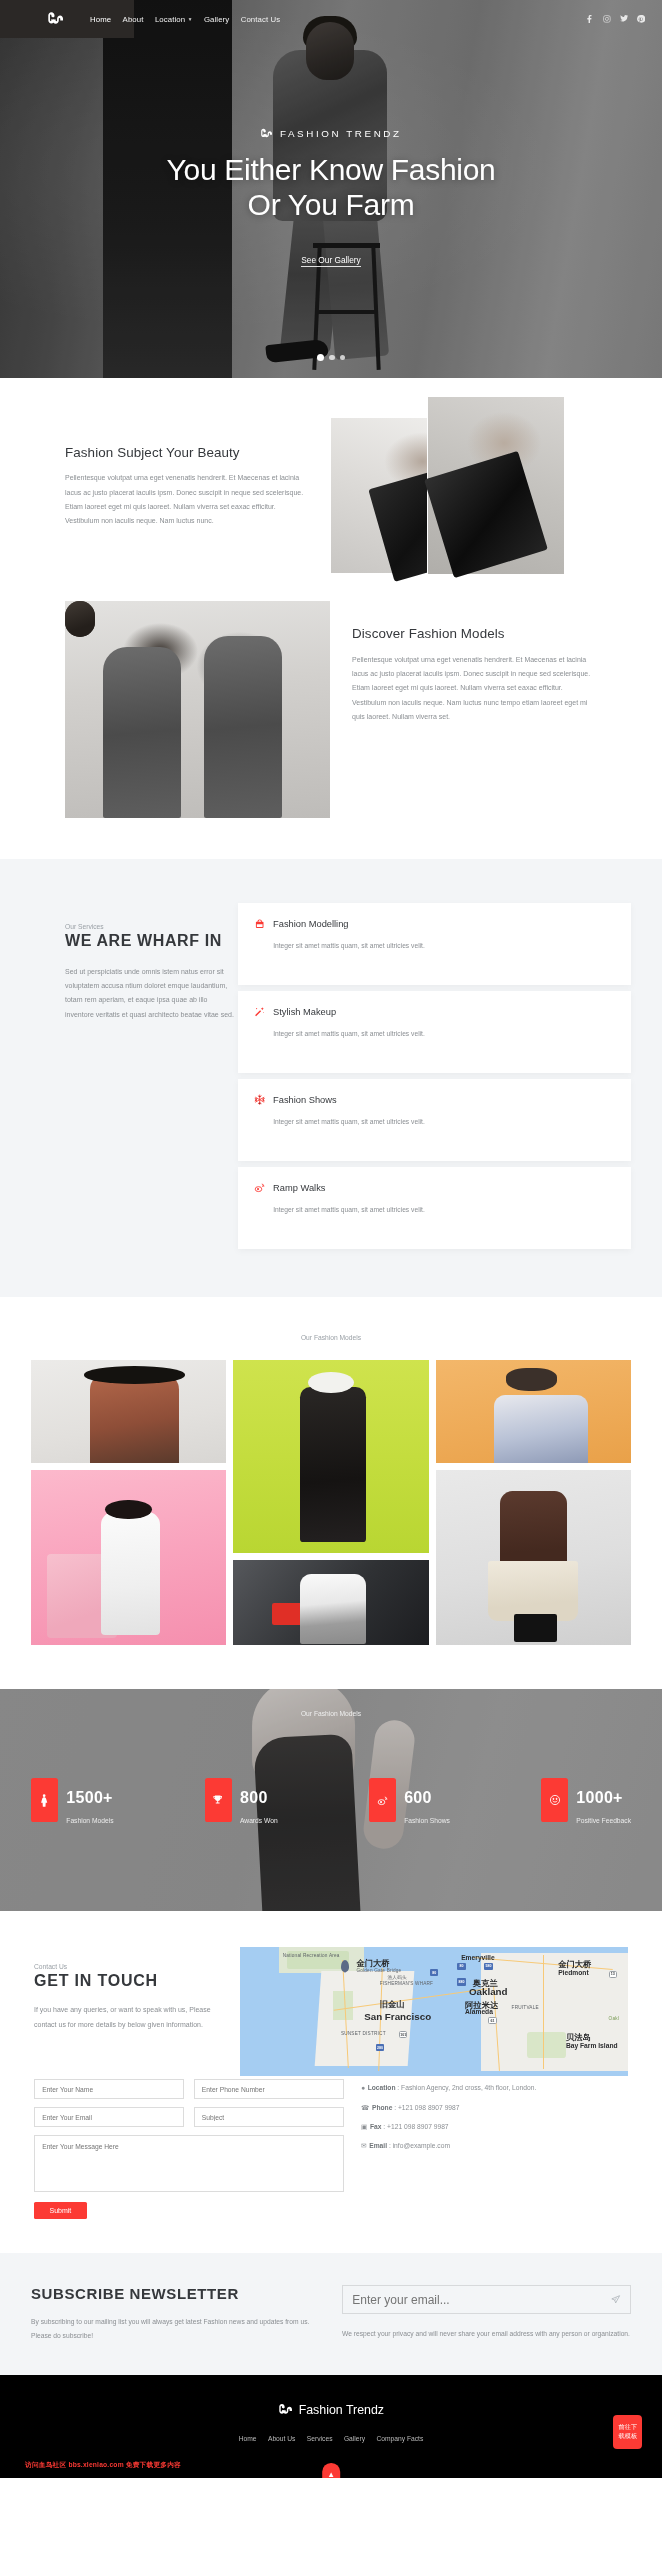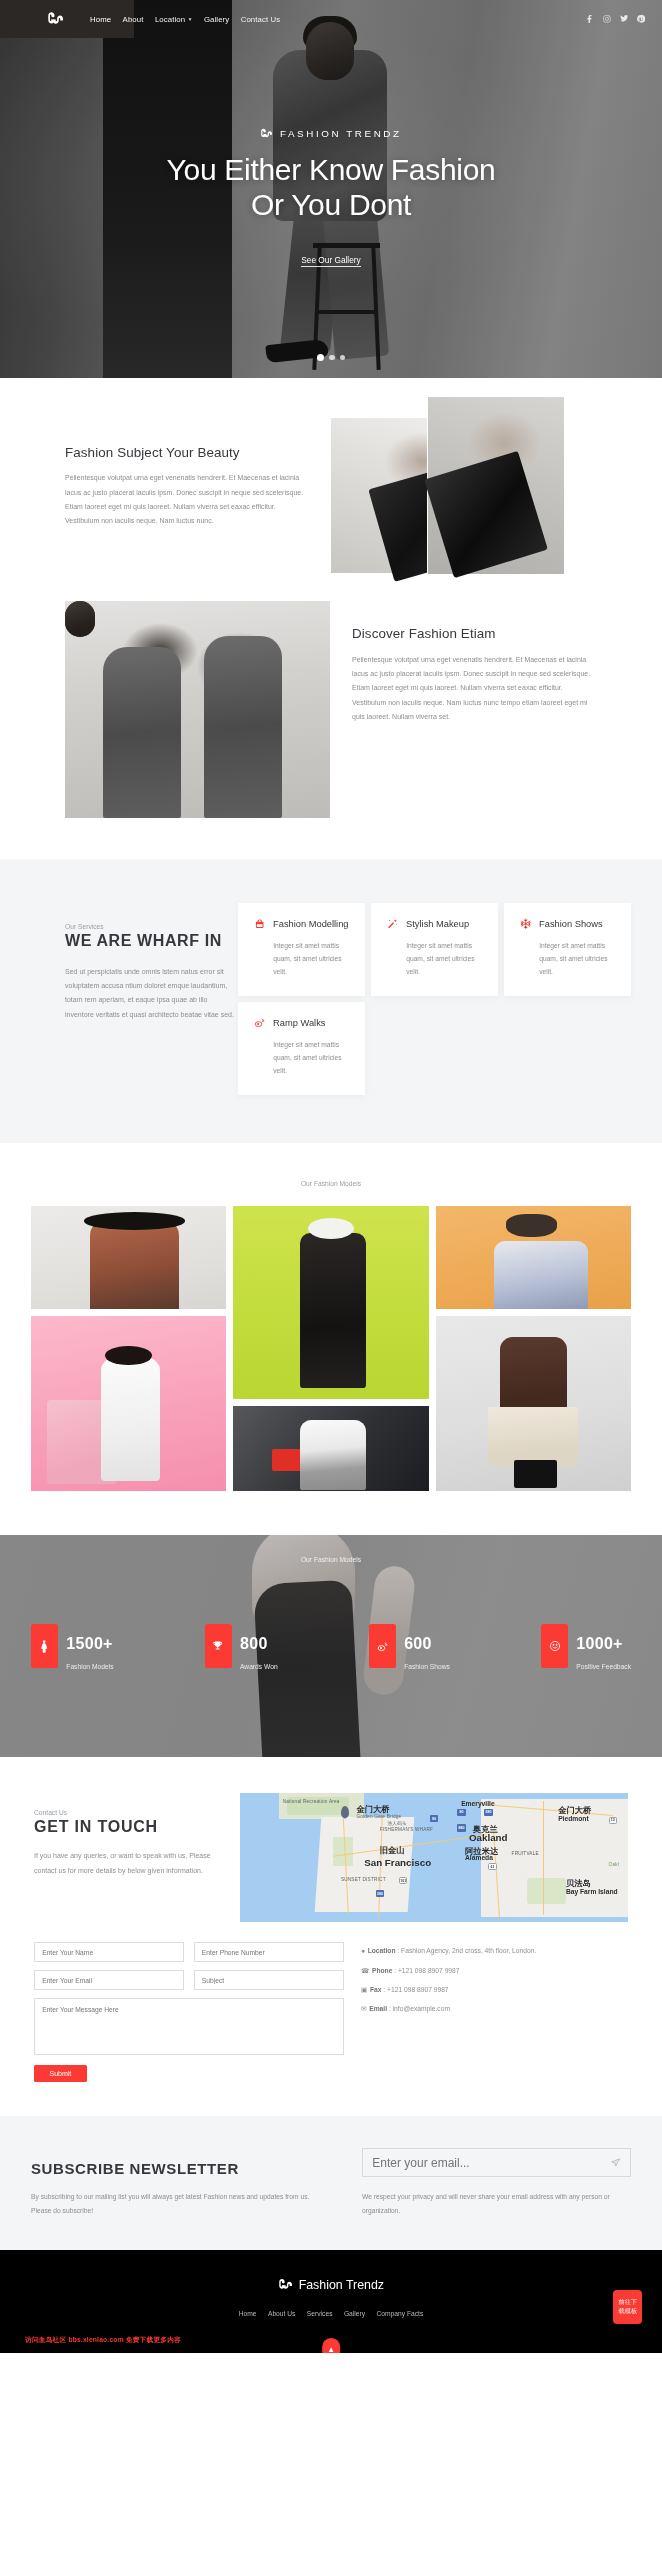--- a/index.html
+++ b/index.html
@@ -191,21 +191,21 @@
   .ph-suit .head:nth-of-type(1){ left:61px; top:31px; }
   .ph-suit .head:nth-of-type(2){ left:161px; top:23px; }
   .about-text-2 { position:absolute; left:321px; top:25px; width:243px; }
 
   
   .services { background:#f3f5f7; padding:44px 0 48px; }
   .svc-grid { display:flex; gap:0; }
   .svc-left { width:207px; padding-left:34px; padding-top:19.7px; }
   .eyebrow { font-size:6.7px; color:#9aa0a6; margin-bottom:2.1px; font-weight:400; }
   .big-h { font-size:16px; font-weight:700; color:#35383c; letter-spacing:0.6px; margin-bottom:14.5px; }
-  .svc-cards { flex:1; display:grid; grid-template-columns:1fr 1fr 1fr; gap:6px; padding-right:0; }
+  .svc-cards { flex:1; display:grid; grid-template-columns:1fr; gap:6px; padding-right:0; }
   .svc-card {
     background:#fff; padding:14.5px 15.5px 17.6px; box-shadow:0 1.6px 7.2px rgba(0,0,0,0.045);
     min-height:82px;
   }
   .svc-head { display:flex; align-items:center; gap:7.2px; margin-bottom:8.3px; }
   .svc-ico { width:12.4px; height:12.4px; color:#fc3a34; display:flex; align-items:center; justify-content:center; flex:0 0 12.4px; }
   .svc-title { font-size:9.3px; color:#35383c; font-weight:400; }
   .svc-desc { font-size:6.7px; line-height:2.0; color:#8b8f93; padding-left:19.7px; }
 
   
@@ -332,21 +332,21 @@
   .map .marker::after { content:""; position:absolute; left:2.1px; top:9.3px; border-left:2.1px solid transparent; border-right:2.1px solid transparent; border-top:3.6px solid #5c6b86; }
   .map-lbl { position:absolute; font-family:"Liberation Sans", sans-serif; color:#3c4043; white-space:nowrap; }
   .map-lbl.big { font-size:9.8px; font-weight:700; color:#2b2c2e; }
   .map-lbl.cn { font-size:8.3px; font-weight:700; color:#2b2c2e; }
   .map-lbl.sm { font-size:4.7px; color:#5f6368; letter-spacing:0.2px; }
   .map-lbl.md { font-size:6.7px; font-weight:700; color:#2b2c2e; }
   .shield { position:absolute; width:8.3px; height:7.2px; background:#4a6fb5; color:#fff;
     font-size:3.6px; display:flex; align-items:center; justify-content:center; border-radius:1px; font-weight:700;}
   .shield.us { background:#fff; color:#3c4043; border:0.5px solid #9aa0a6; border-radius:1.6px; }
 
-  .contact-bottom { display:flex; gap:17px; margin-top:20px; padding:0 34px; }
+  .contact-bottom { display:flex; gap:17px; margin-top:3px; padding:0 34px; }
   .form-col { width:310px; }
   .form-row { display:flex; gap:9.3px; margin-bottom:8.3px; }
   .form-row input {
     flex:1; height:19.7px; border:0.5px solid #dcdcdc; padding:0 7.2px;
     font-size:6.7px; color:#9aa0a6; font-family:"Liberation Sans", sans-serif; background:#fff;
   }
   .form-col textarea {
     width:100%; height:57px; border:0.5px solid #dcdcdc; padding:6.2px 7.2px;
     font-size:6.7px; color:#9aa0a6; font-family:"Liberation Sans", sans-serif; resize:none; display:block;
   }
@@ -354,21 +354,21 @@
     margin-top:9.3px; background:#fc3a34; color:#fff; border:none; border-radius:1.6px;
     padding:5.2px 15.5px; font-size:7px; font-family:"Liberation Sans", sans-serif; cursor:pointer;
   }
   .info-col { flex:1; padding-top:2.1px; }
   .info-line { font-size:6.7px; line-height:2.1; color:#8b8f93; margin-bottom:5.2px; }
   .info-line b { color:#6f7478; font-weight:700; }
   .info-line .i { color:#8b8f93; margin-right:2.6px; }
 
   
   .newsletter { background:#f3f5f7; padding:32px 0 32px; }
-  .nl-grid { width:600px; margin:0 auto; display:flex; gap:41px; align-items:flex-end; }
+  .nl-grid { width:600px; margin:0 auto; display:flex; gap:21px; align-items:flex-start; }
   .nl-left { width:290px; padding-left:0; }
   .nl-title { font-size:15px; font-weight:700; color:#35383c; letter-spacing:0.6px; margin-bottom:13.4px; }
   .nl-sub { font-size:6.7px; line-height:2.05; color:#8b8f93; }
   .nl-right { flex:1; }
   .nl-field { position:relative; border:0.5px solid #d7d9db; background:#f3f5f7; height:29px; display:flex; align-items:center; }
   .nl-field input {
     flex:1; border:none; background:transparent; height:28px; padding:0 9.3px;
     font-size:12px; color:#9aa0a6; font-family:"Liberation Sans", sans-serif; outline:none;
   }
   .nl-send { padding-right:9.3px; color:#9aa0a6; display:flex; align-items:center; }
@@ -477,21 +477,21 @@
         <span class="bmark">
           <svg width="13.4" height="11.4" viewBox="0 0 34 30" fill="#fff">
             <path d="M8.5 2C5 2 2.5 4.6 2.5 8.2v9.5c0 3.6 2.6 6.3 6 6.3s6-2.7 6-6.3v-2.6l-3.4 1.6-2.6-1.6v2.6c0 .9-.6 1.6-1.4 1.6s-1.4-.7-1.4-1.6V8.2c0-.9.6-1.6 1.4-1.6s1.4.7 1.4 1.6v2.3l3.3 1.6 2.7-1.6V8.2C14.5 4.6 12 2 8.5 2z"></path>
             <path d="M25.5 8.5c-3.4 0-6 2.7-6 6.3v3.2c0 .9-.6 1.6-1.4 1.6s-1.4-.7-1.4-1.6v-2.4l-3 1.5-2.9-1.5v2.4c0 3.6 2.6 6.3 6 6.3s6-2.7 6-6.3v-3.2c0-.9.6-1.6 1.4-1.6s1.4.7 1.4 1.6v3.2h5.4v-3.2c0-3.6-2.6-6.3-5.5-6.3z"></path>
           </svg>
         </span>
         <span>FASHION TRENDZ</span>
       </div>
       <h1 class="hero-title">
         <span>You Either Know Fashion</span><br>
-        <span>Or You Dont</span>
+        <span>Or You Farm</span>
       </h1>
       <a class="hero-cta" href="#">See Our Gallery</a>
     </div>
 
     <div class="hero-dots">
       <i class="active"></i>
       <i></i>
       <i></i>
     </div>
   </section>
@@ -507,21 +507,21 @@
         <div class="ph ph-woman-b"></div>
       </div>
       <div class="about-row-2">
         <div class="ph ph-suit">
           <div class="fig"></div>
             <div class="fig"></div>
           <div class="head"></div>
             <div class="head"></div>
         </div>
         <div class="about-text-2">
-          <h2 class="sec-h2">Discover Fashion Etiam</h2>
+          <h2 class="sec-h2">Discover Fashion Models</h2>
           <p class="sec-p">Pellentesque volutpat urna eget venenatis hendrerit. Et Maecenas et lacinia lacus ac justo placerat iaculis ipsm. Donec suscipit in neque sed scelerisque. Etiam laoreet eget mi quis laoreet. Nullam viverra set eaxac efficitur. Vestibulum non iaculis neque. Nam luctus nunc tempo etiam laoreet eget mi quis laoreet. Nullam viverra set.</p>
         </div>
       </div>
     </div>
   </section>
 
   <section class="services">
     <div class="wrap">
       <div class="svc-grid">
         <div class="svc-left">

